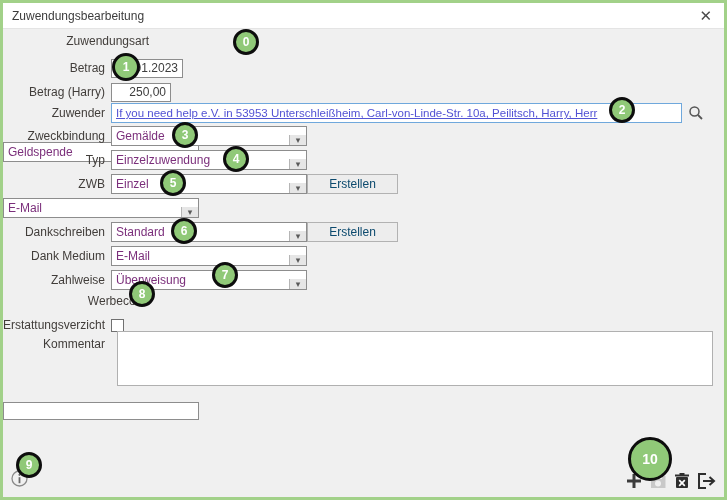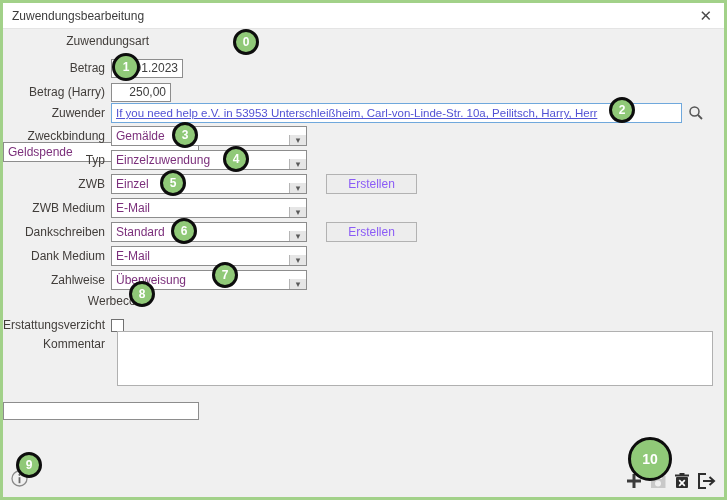--- a/index.html
+++ b/index.html
@@ -47,22 +47,22 @@
   .txt.num { text-align:right; }
   .linkbox {
     width:571px; height:20px; border:1px solid #6fa8dc; background:#ffffff;
     display:flex; align-items:center; padding:1px 4px; overflow:hidden;
   }
   .linkbox a {
     font-size:11.5px; color:#5252d4; text-decoration:underline; white-space:nowrap;
   }
   .search-icon { margin-left:6px; display:flex; align-items:center; cursor:pointer; }
   .btn {
-    margin-left:19px; width:91px; height:20px; background:#ededed;
-    border:1px solid #b2b2b2; font-size:12px; color:#8b5cf6;
+    margin-left:0; width:91px; height:20px; background:#ededed;
+    border:1px solid #b2b2b2; font-size:12px; color:#0c4a6e;
     display:flex; align-items:center; justify-content:center; cursor:pointer;
   }
   .chk {
     width:13px; height:13px; border:1px solid #707070; background:#ffffff;
   }
   .textarea {
     position:absolute; left:114px; top:328px; width:596px; height:55px;
     border:1px solid #b0b0b0; background:#ffffff; resize:none;
     font-family:"Liberation Sans", sans-serif; font-size:12px; color:#3c3c3c;
   }
@@ -140,21 +140,20 @@
   <div class="row" style="top:171px;">
     <span class="lbl">ZWB</span>
     <div class="combo">
       <span class="combo-text">Einzel</span>
       <span class="combo-arrow">▾</span>
     </div>
     <span class="btn">Erstellen</span>
   </div>
 
   <div class="row" style="top:195px;">
-    <span class="lbl">ZWB Medium</span>
     <div class="combo">
       <span class="combo-text">E-Mail</span>
       <span class="combo-arrow">▾</span>
     </div>
   </div>
 
   <div class="row" style="top:219px;">
     <span class="lbl">Dankschreiben</span>
     <div class="combo">
       <span class="combo-text">Standard</span>

